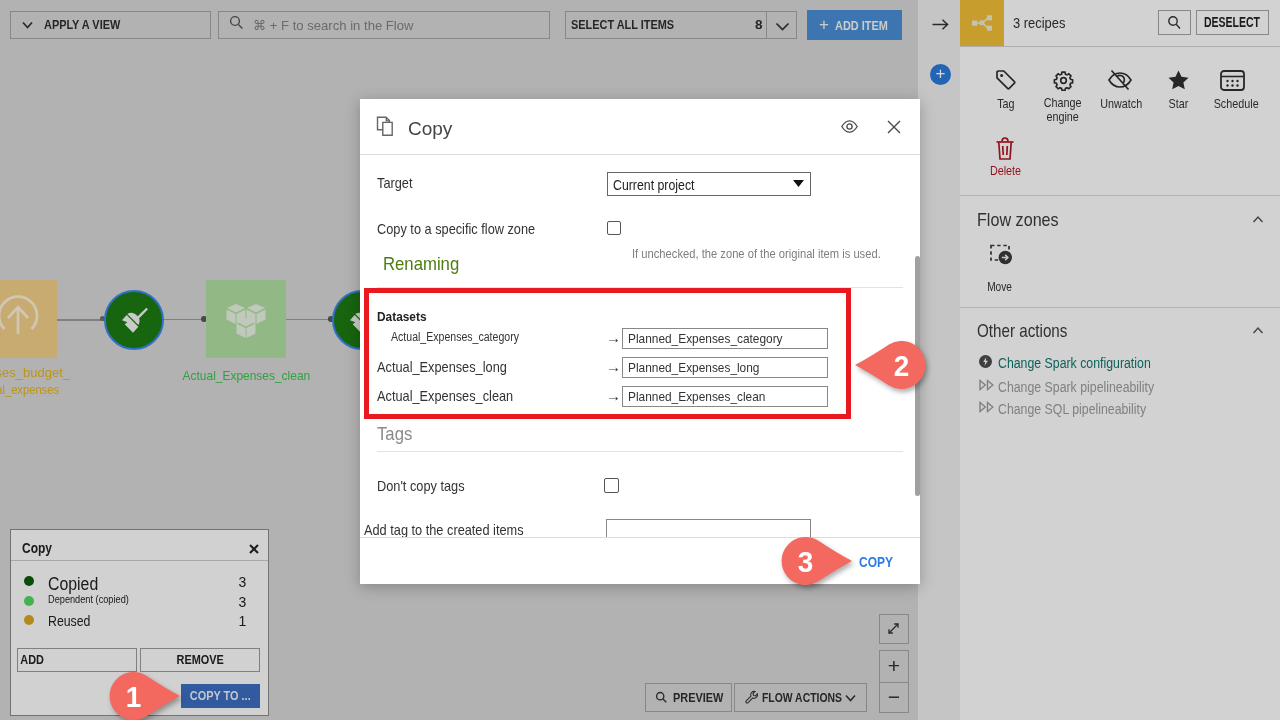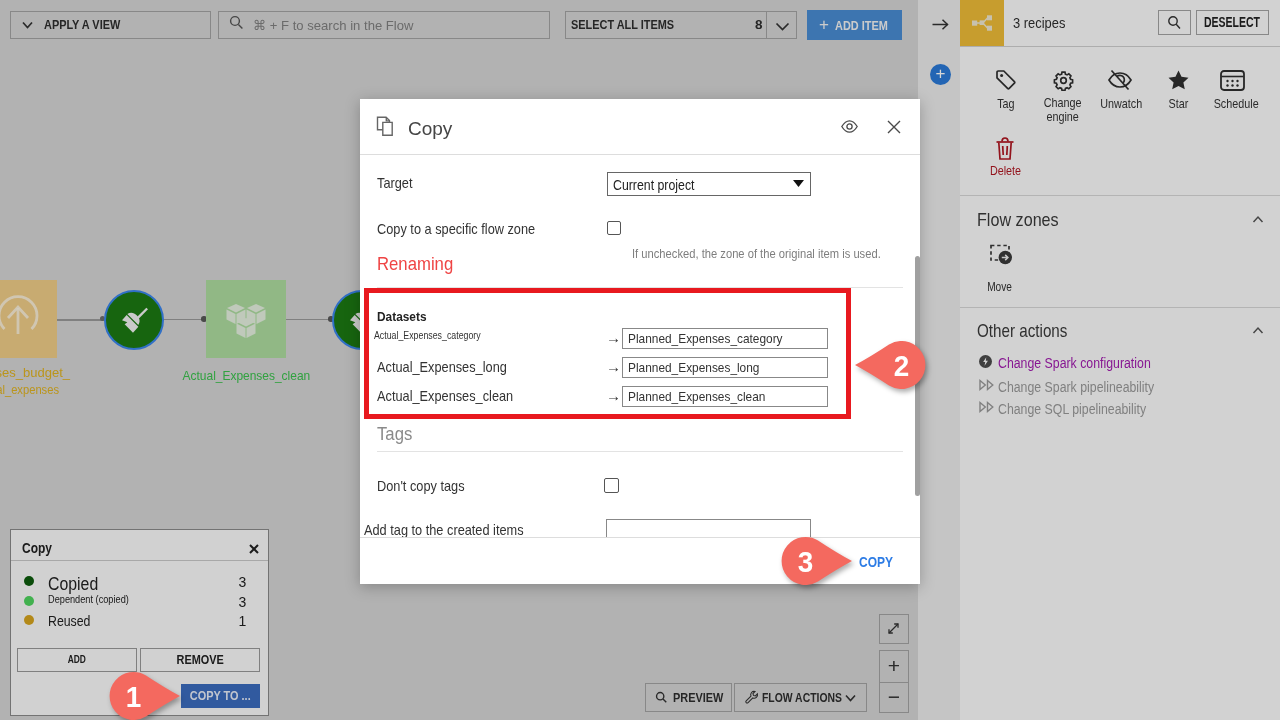--- a/index.html
+++ b/index.html
@@ -99,21 +99,21 @@
     <div class="abs" style="left:0;top:30px;width:257px;height:1px;background:#c9c9c9;"></div>
     <div class="abs" style="left:13px;top:46px;width:10px;height:10px;border-radius:50%;background:#0c5c0c;"></div>
     <div class="abs" style="left:37px;top:44px;font-size:18px;color:#222;"><span class="sx s88">Copied</span></div>
     <div class="abs" style="left:227.5px;top:44px;font-size:14px;color:#222;">3</div>
     <div class="abs" style="left:13px;top:66px;width:10px;height:10px;border-radius:50%;background:#4fd45f;"></div>
     <div class="abs" style="left:37px;top:64px;font-size:10px;color:#222;"><span class="sx s92">Dependent (copied)</span></div>
     <div class="abs" style="left:227.5px;top:64px;font-size:14px;color:#222;">3</div>
     <div class="abs" style="left:13px;top:85px;width:10px;height:10px;border-radius:50%;background:#d7a51f;"></div>
     <div class="abs" style="left:37px;top:83px;font-size:14px;color:#222;"><span class="sx s88">Reused</span></div>
     <div class="abs" style="left:227.5px;top:83px;font-size:14px;color:#222;">1</div>
-    <div class="abs" style="left:6px;top:118px;width:120px;height:24px;border:1px solid #9a9a9a;text-align:center;line-height:22px;font-size:10px;font-weight:bold;color:#222;"><span class="cx s84">ADD</span></div>
+    <div class="abs" style="left:6px;top:118px;width:120px;height:24px;border:1px solid #9a9a9a;text-align:left;line-height:22px;font-size:13px;font-weight:bold;color:#222;"><span class="cx s84">ADD</span></div>
     <div class="abs" style="left:129px;top:118px;width:120px;height:24px;border:1px solid #9a9a9a;text-align:center;line-height:22px;font-size:13px;font-weight:bold;color:#222;"><span class="cx s84">REMOVE</span></div>
     <div class="abs" style="left:170px;top:154px;width:79px;height:24px;background:#3b6cbf;text-align:center;line-height:24px;font-size:13px;font-weight:bold;color:#e8edf8;"><span class="cx s84">COPY TO ...</span></div>
   </div>
 
   <div class="abs" style="left:645px;top:683px;width:87px;height:29px;border:1px solid #a3a3a3;"></div>
   <svg class="abs" style="left:655px;top:691px" width="13" height="13" viewBox="0 0 15 15">
       <circle cx="6" cy="6" r="4.2" fill="none" stroke="#333" stroke-width="1.6"></circle>
       <line x1="9.2" y1="9.2" x2="13" y2="13" stroke="#333" stroke-width="1.6"></line>
     </svg>
   <div class="abs" style="left:673px;top:690px;font-size:13px;font-weight:bold;color:#2e2e2e;"><span class="sx s84">PREVIEW</span></div>
@@ -233,21 +233,21 @@
   <div class="abs" style="left:960px;top:307px;width:320px;height:1px;background:#d8d8d8;"></div>
   <div class="abs" style="left:977px;top:319.5px;font-size:19px;color:#3a3a3a;"><span class="sx s80">Other actions</span></div>
   <svg class="abs" style="left:1251.5px;top:326px" width="12" height="9" viewBox="0 0 12 9">
       <polyline points="1.5,7 6,2 10.5,7" fill="none" stroke="#555" stroke-width="1.5"></polyline>
     </svg>
 
   <svg class="abs" style="left:979px;top:355px" width="13" height="13" viewBox="0 0 14 14">
       <circle cx="7" cy="7" r="7" fill="#4c4c4c"></circle>
       <path d="M7.8 2.5 L4.5 7.5 h2.2 L6 11.5 L9.6 6.2 H7.3z" fill="#fcfcfc"></path>
     </svg>
-  <div class="abs" style="left:998px;top:355px;font-size:14px;color:#a21caf;"><span class="sx s88">Change Spark configuration</span></div>
+  <div class="abs" style="left:998px;top:355px;font-size:14px;color:#0f766e;"><span class="sx s88">Change Spark configuration</span></div>
   <svg class="abs" style="left:979px;top:379px" width="16" height="12" viewBox="0 0 16 12">
       <g fill="none" stroke="#9a9a9a" stroke-width="1.4">
         <path d="M1 1.5 L6.3 6 L1 10.5z"></path>
         <path d="M8.5 1.5 L13.8 6 L8.5 10.5z"></path>
       </g>
     </svg>
   <div class="abs" style="left:998px;top:379px;font-size:14px;color:#9a9a9a;"><span class="sx s88">Change Spark pipelineability</span></div>
   <svg class="abs" style="left:979px;top:401px" width="16" height="12" viewBox="0 0 16 12">
       <g fill="none" stroke="#9a9a9a" stroke-width="1.4">
         <path d="M1 1.5 L6.3 6 L1 10.5z"></path>
@@ -284,25 +284,25 @@
   <div class="abs" style="left:247px;top:73px;width:204px;height:24px;border:1px solid #666;background:#fff;"></div>
   <div class="abs" style="left:252.5px;top:78px;font-size:14px;color:#222;"><span class="sx s88">Current project</span></div>
   <svg class="abs" style="left:433px;top:81px" width="11" height="7" viewBox="0 0 11 7">
       <path d="M0 0 L11 0 L5.5 7z" fill="#111"></path>
     </svg>
 
   <div class="abs" style="left:17px;top:122px;font-size:14.5px;color:#333;"><span class="sx s88">Copy to a specific flow zone</span></div>
   <div class="abs" style="left:247px;top:122px;width:14px;height:14px;border:1.5px solid #555;border-radius:2px;"></div>
   <div class="abs" style="left:272px;top:124px;font-size:12.5px;color:#7e7e7e;margin-top:24px;"><span class="sx" style="transform:scaleX(.895)">If unchecked, the zone of the original item is used.</span></div>
 
-  <div class="abs" style="left:17px;top:153.5px;font-size:19px;color:#ef4444;"><span class="sx s88">Renaming</span></div>
+  <div class="abs" style="left:23px;top:153.5px;font-size:19px;color:#4d7c0f;"><span class="sx s88">Renaming</span></div>
   <div class="abs" style="left:17px;top:188px;width:526px;height:1px;background:#e3e3e3;"></div>
 
   <div class="abs" style="left:17px;top:210px;font-size:13.5px;font-weight:bold;color:#222;"><span class="sx s88">Datasets</span></div>
-  <div class="abs" style="left:14px;top:230.5px;font-size:10px;color:#333;text-align:right;"><span class="sx s88">Actual_Expenses_category</span></div>
+  <div class="abs" style="left:31px;top:230.5px;font-size:12px;color:#333;text-align:right;"><span class="sx s88">Actual_Expenses_category</span></div>
   <div class="abs" style="left:246px;top:230px;font-size:15px;color:#333;">→</div>
   <div class="abs" style="left:262px;top:229px;width:206px;height:21px;border:1px solid #888;"></div>
   <div class="abs" style="left:267.5px;top:232px;font-size:13.5px;color:#333;"><span class="sx s88">Planned_Expenses_category</span></div>
   <div class="abs" style="left:17px;top:259.5px;font-size:14.5px;color:#333;"><span class="sx s88">Actual_Expenses_long</span></div>
   <div class="abs" style="left:246px;top:259px;font-size:15px;color:#333;">→</div>
   <div class="abs" style="left:262px;top:258px;width:206px;height:21px;border:1px solid #888;"></div>
   <div class="abs" style="left:267.5px;top:261px;font-size:13.5px;color:#333;"><span class="sx s88">Planned_Expenses_long</span></div>
   <div class="abs" style="left:17px;top:288.5px;font-size:14.5px;color:#333;"><span class="sx s88">Actual_Expenses_clean</span></div>
   <div class="abs" style="left:246px;top:288px;font-size:15px;color:#333;">→</div>
   <div class="abs" style="left:262px;top:287px;width:206px;height:21px;border:1px solid #888;"></div>

